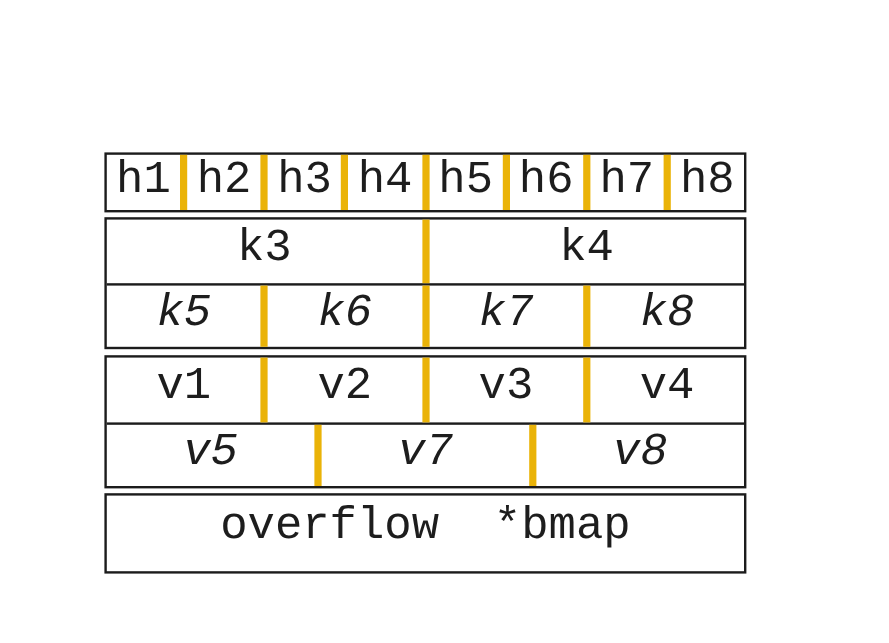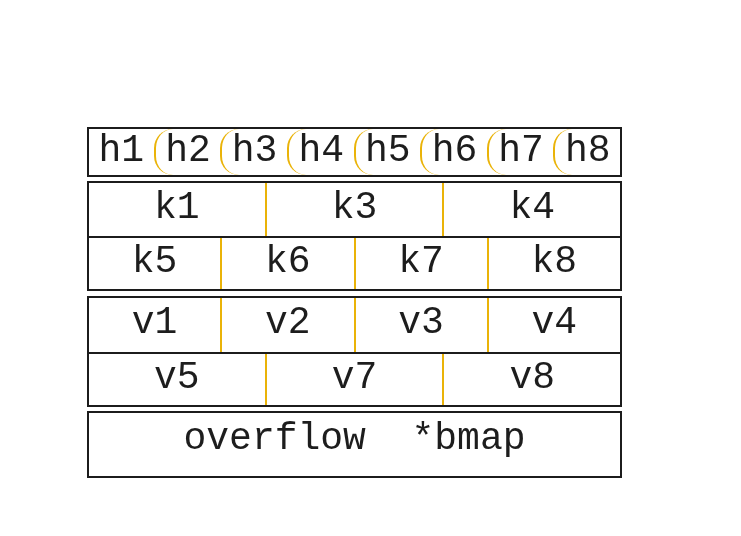--- a/index.html
+++ b/index.html
@@ -55,38 +55,38 @@
     box-sizing: border-box;
   }
   .half-row {
     display: flex;
     width: 100%;
     height: 50%;
     box-sizing: border-box;
   }
   .half-row + .half-row {
     border-top: 2px solid #1c1c1c;
+    font-style: italic;
   }
   .cell {
     flex: 1 1 0;
     display: flex;
     align-items: center;
     justify-content: center;
     font-size: 38px;
     line-height: 1;
     box-sizing: border-box;
     padding-bottom: 3px;
     overflow: hidden;
   }
   .cell + .cell {
-    border-left: 2px solid #eab308;
+    border-left: 6px solid #eab308;
   }
   .cell-header {
     font-size: 38px;
-    border-radius: 19px;
   }
   .cell-overflow {
     flex: 1 1 0;
     display: flex;
     align-items: center;
     justify-content: center;
     font-size: 38px;
     white-space: pre;
     padding-bottom: 13px;
   }
@@ -107,21 +107,20 @@
         <div class="cell cell-header">h4</div>
         <div class="cell cell-header">h5</div>
         <div class="cell cell-header">h6</div>
         <div class="cell cell-header">h7</div>
         <div class="cell cell-header">h8</div>
       </div>
     </div>
 
     <div class="block block-keys">
       <div class="half-row">
-        <div class="cell">k1</div>
         <div class="cell">k3</div>
         <div class="cell">k4</div>
       </div>
       <div class="half-row">
         <div class="cell">k5</div>
         <div class="cell">k6</div>
         <div class="cell">k7</div>
         <div class="cell">k8</div>
       </div>
     </div>

